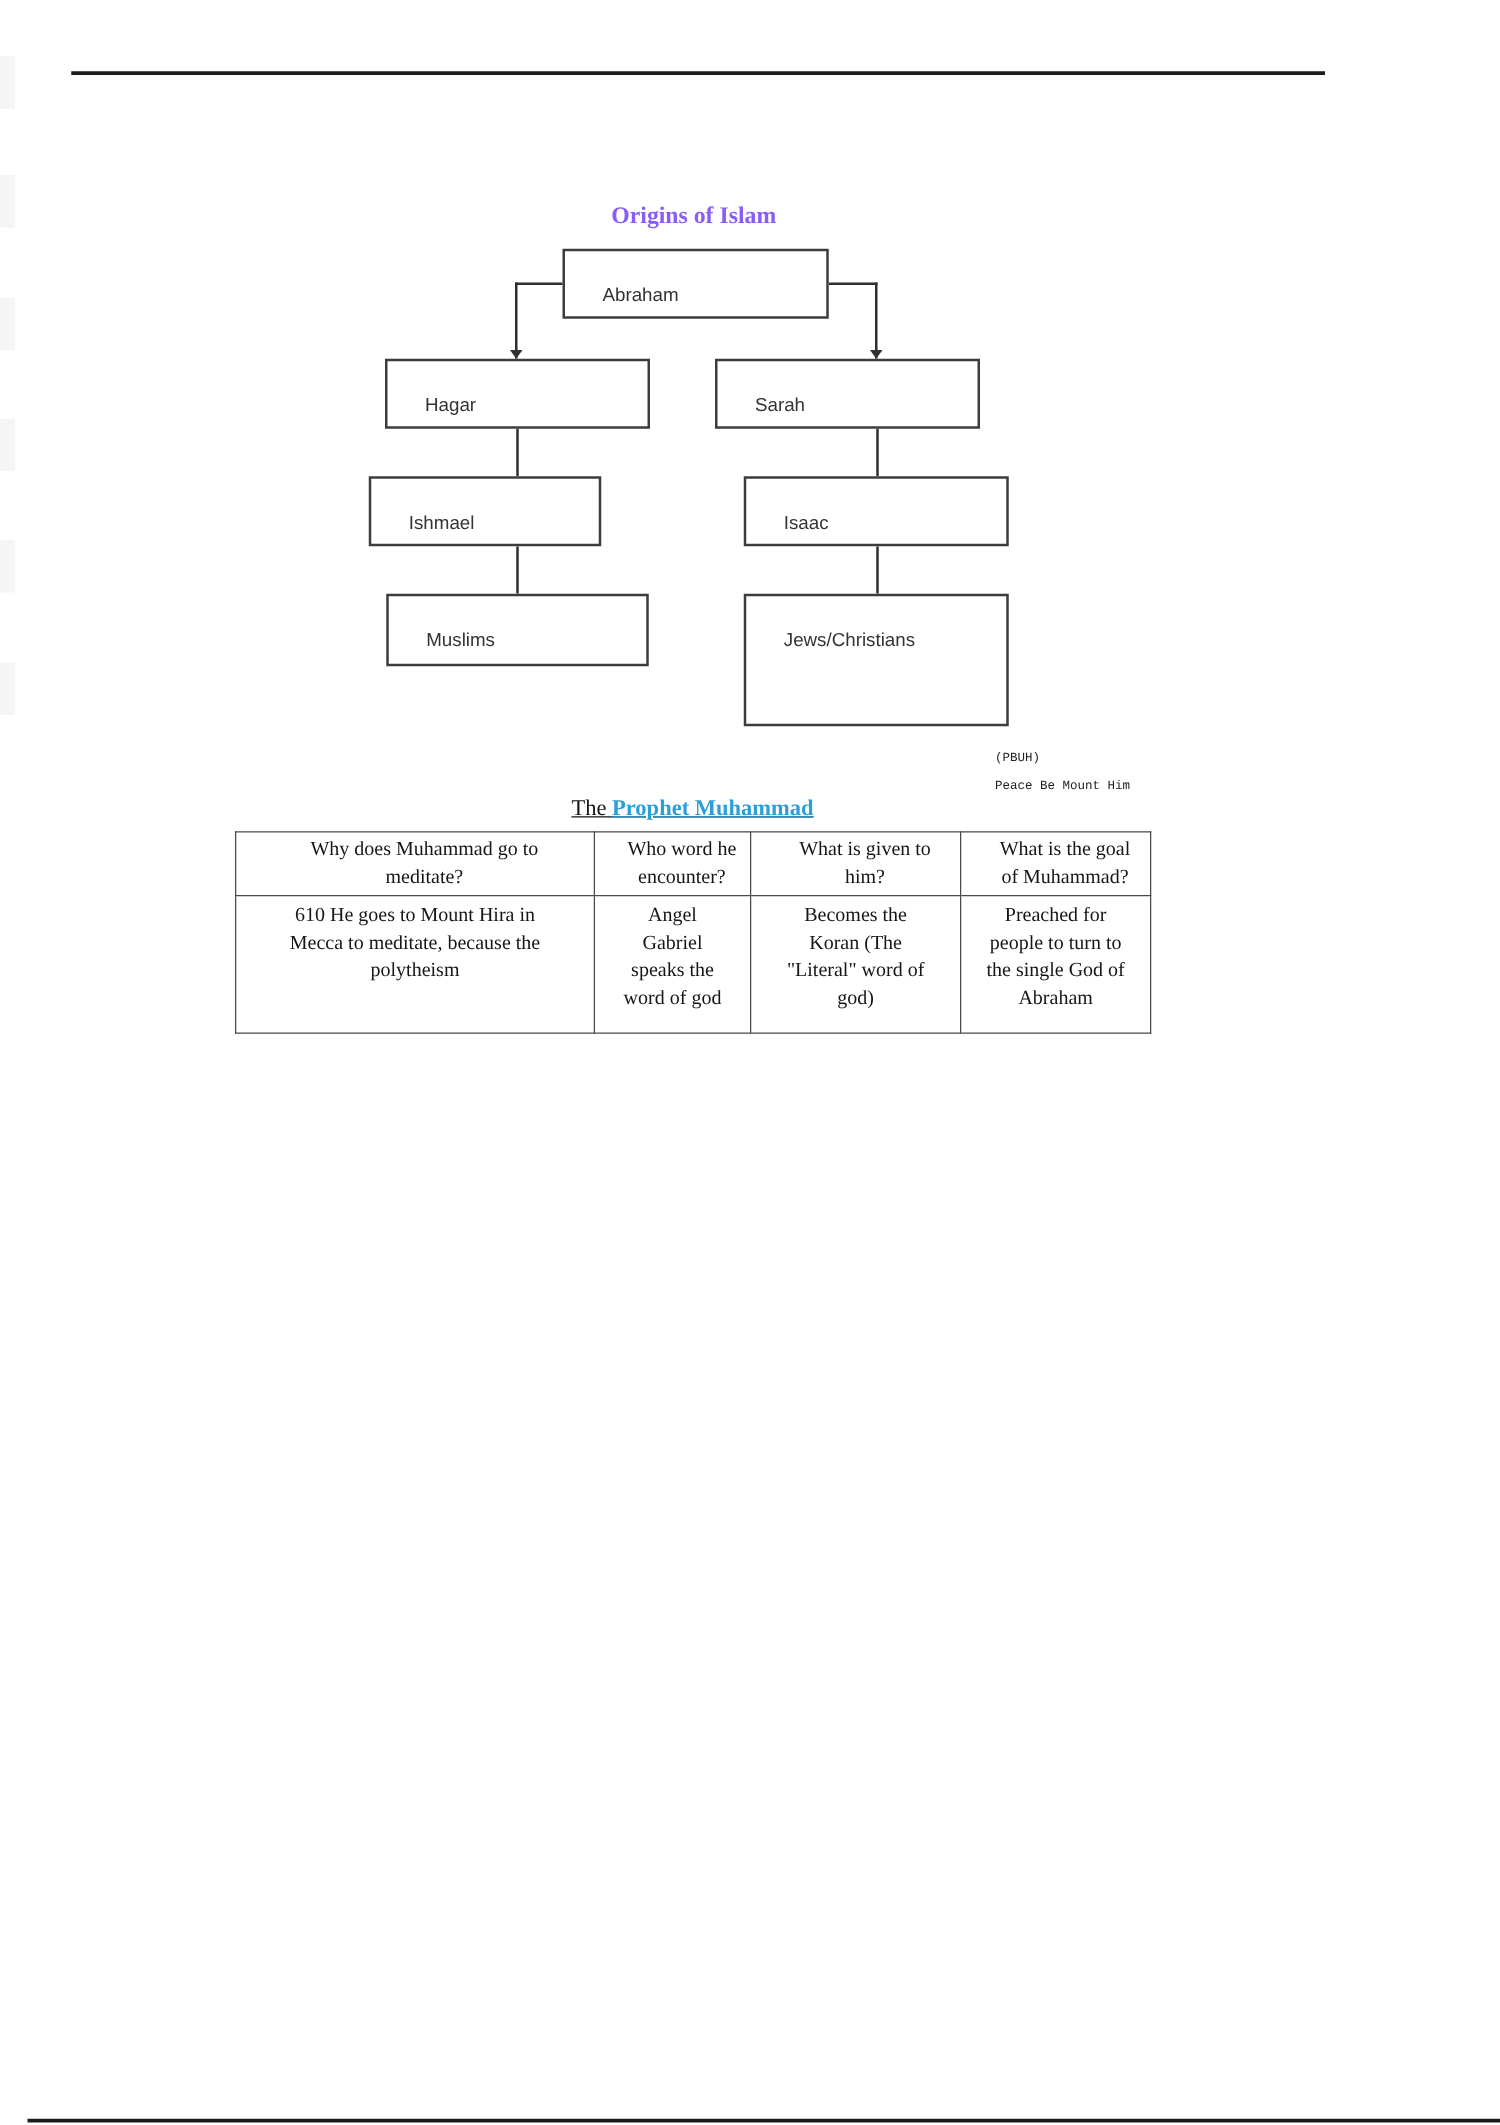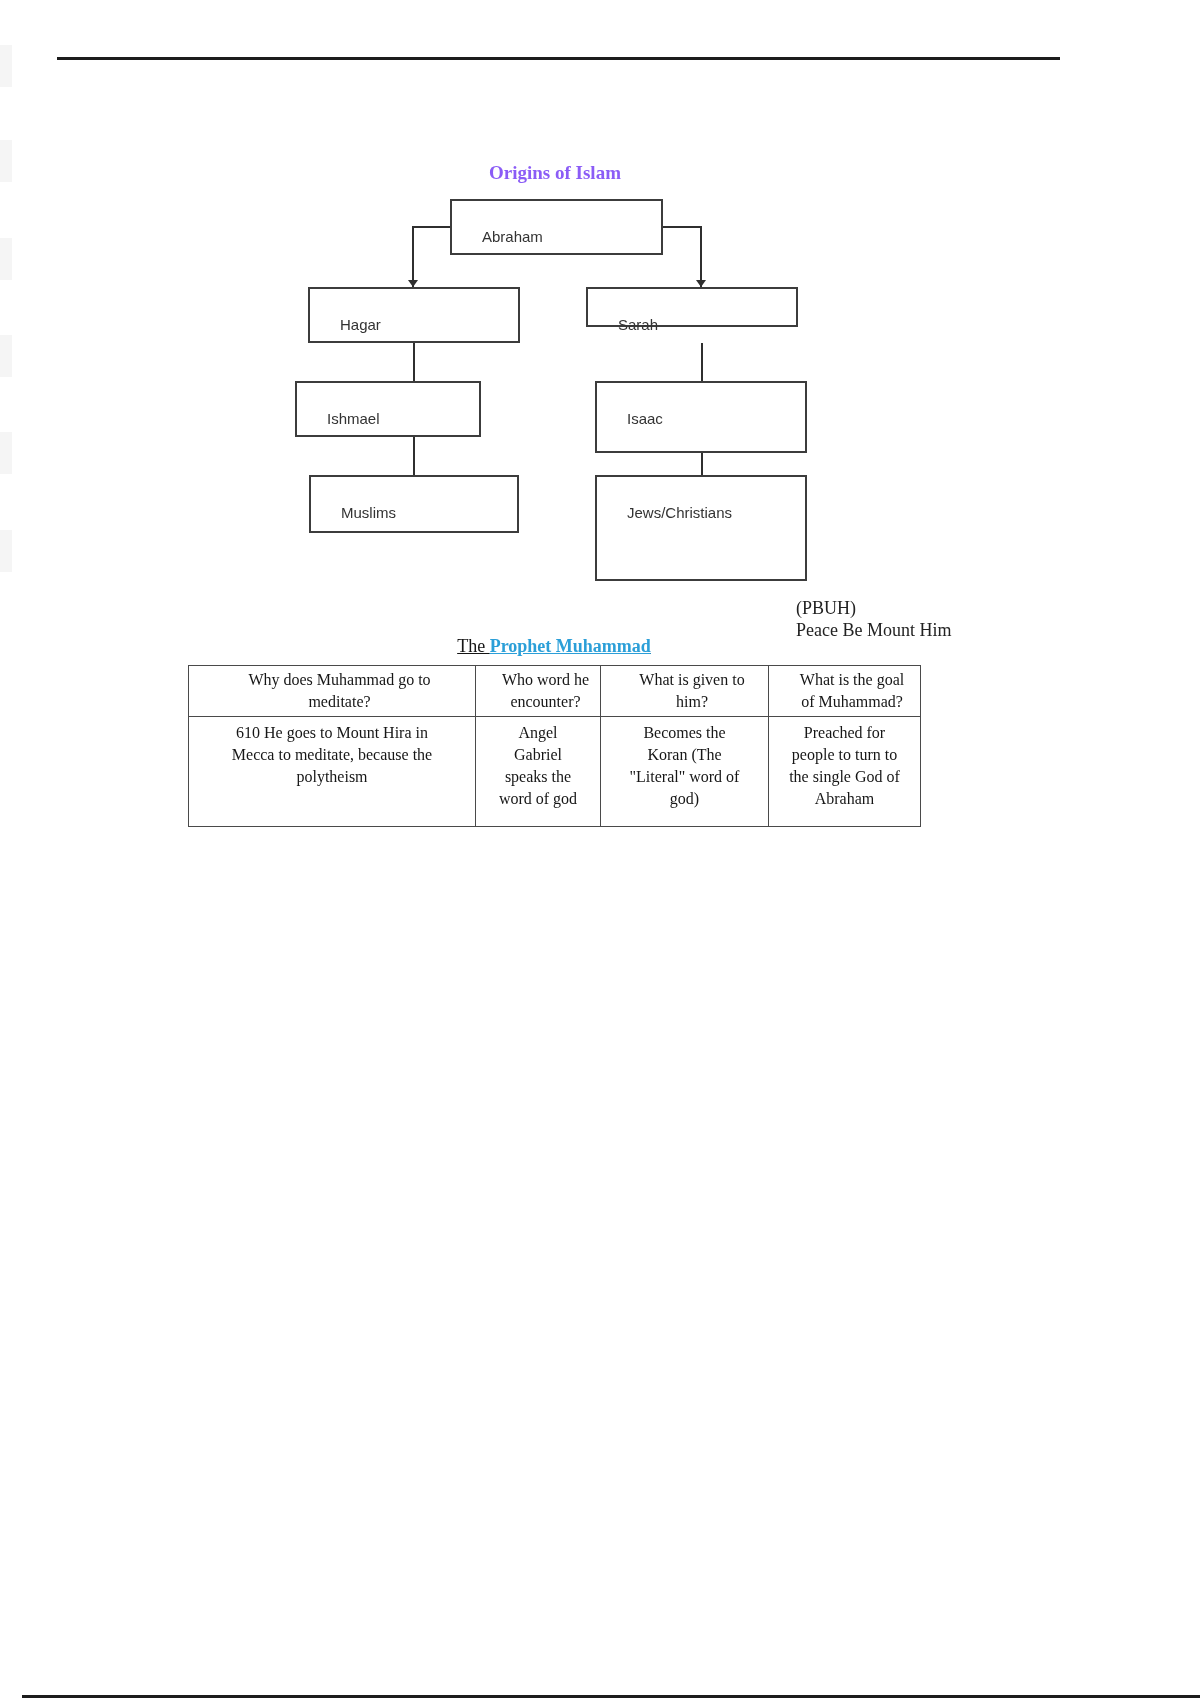--- a/index.html
+++ b/index.html
@@ -26,21 +26,21 @@
   .conn-v{position:absolute;width:2px;background:#2f2f2f;}
   .elbow{position:absolute;box-sizing:border-box;}
   .elbow-left{left:412px;top:226px;width:40px;height:61px;border-top:2px solid #2f2f2f;border-left:2px solid #2f2f2f;}
   .elbow-right{left:663px;top:226px;width:39px;height:61px;border-top:2px solid #2f2f2f;border-right:2px solid #2f2f2f;}
   .arrowhead{
     position:absolute;width:0;height:0;
     border-left:5px solid transparent;border-right:5px solid transparent;border-top:7px solid #2f2f2f;
   }
   .pbuh{
     position:absolute;left:796px;top:597px;
-    font-family:Liberation Serif, serif;font-size:18px;line-height:22px;color:#222222;
+    font-family:Liberation Mono, monospace;font-size:10px;line-height:22px;color:#222222;
   }
   .section-heading{
     position:absolute;left:188px;top:636px;width:732px;text-align:center;
     font-size:18px;color:#151515;text-decoration:underline;
   }
   .section-heading .link{
     font-weight:bold;color:#2b9fd8;text-decoration:underline;text-decoration-color:#2b9fd8;cursor:pointer;
   }
   table.qa{
     position:absolute;left:188px;top:665px;width:732px;
@@ -78,27 +78,27 @@
   <div class="conn-v" style="left:413px;top:437px;height:38px"></div>
   <div class="conn-v" style="left:701px;top:343px;height:38px"></div>
   <div class="conn-v" style="left:701px;top:437px;height:38px"></div>
 
   <div class="node" style="left:450px;top:199px;width:213px;height:56px">
     <span class="node-label">Abraham</span>
   </div>
   <div class="node" style="left:308px;top:287px;width:212px;height:56px">
     <span class="node-label">Hagar</span>
   </div>
-  <div class="node" style="left:586px;top:287px;width:212px;height:40px">
+  <div class="node" style="left:572px;top:287px;width:212px;height:56px">
     <span class="node-label">Sarah</span>
   </div>
   <div class="node" style="left:295px;top:381px;width:186px;height:56px">
     <span class="node-label">Ishmael</span>
   </div>
-  <div class="node" style="left:595px;top:381px;width:212px;height:72px">
+  <div class="node" style="left:595px;top:381px;width:212px;height:56px">
     <span class="node-label">Isaac</span>
   </div>
   <div class="node" style="left:309px;top:475px;width:210px;height:58px">
     <span class="node-label">Muslims</span>
   </div>
   <div class="node" style="left:595px;top:475px;width:212px;height:106px">
     <span class="node-label">Jews/Christians</span>
   </div>
 
   <div class="pbuh">

